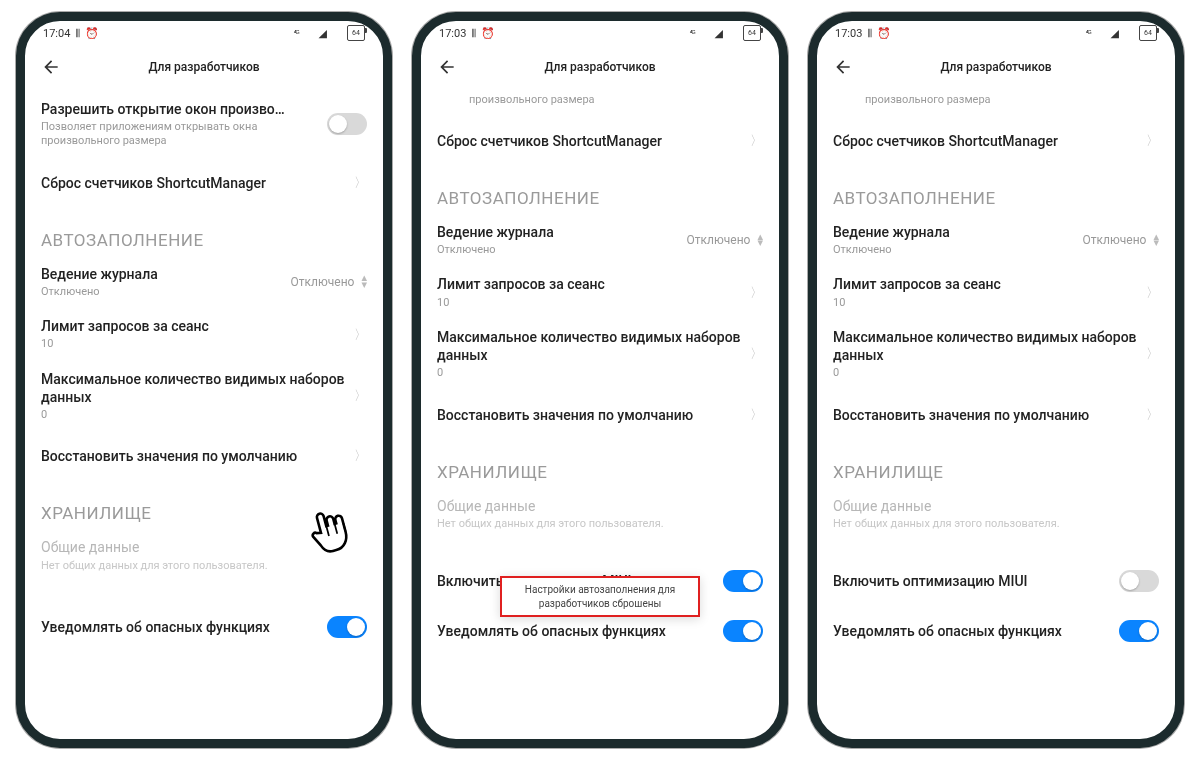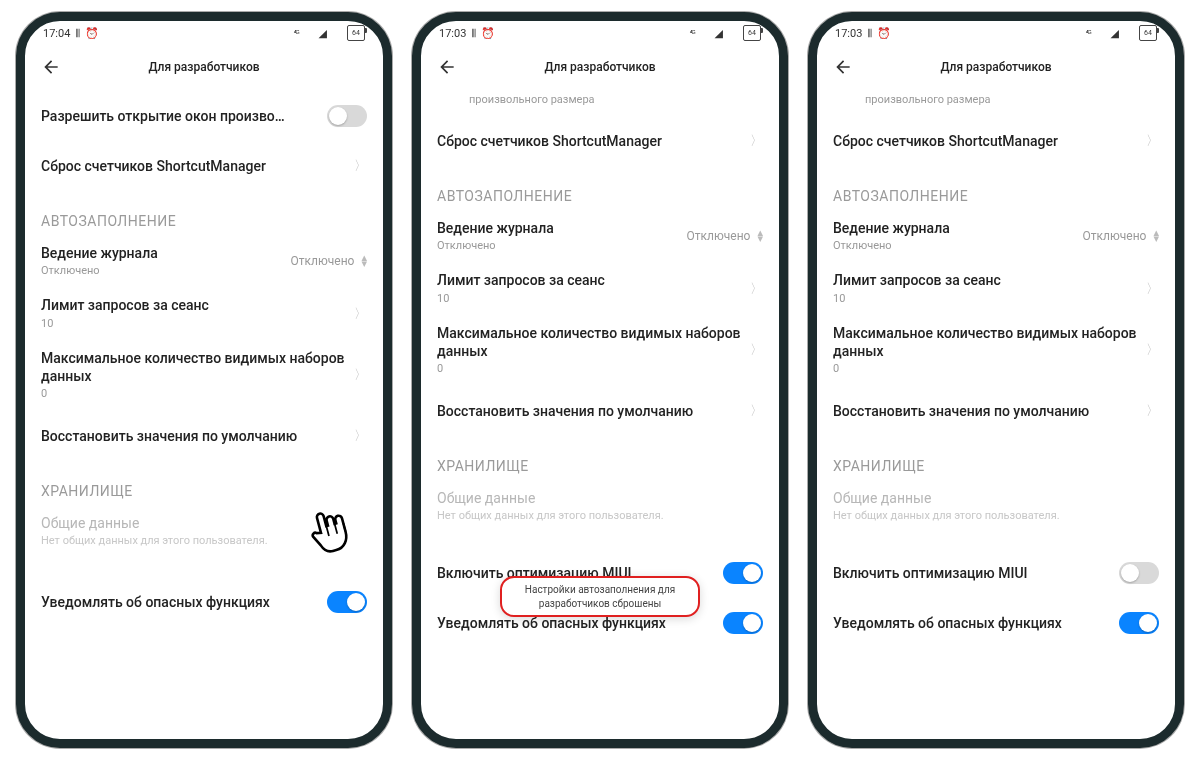--- a/index.html
+++ b/index.html
@@ -74,21 +74,21 @@
     justify-content: center;
   }
   .row-main { flex: 1; min-width: 0; }
   .row-title { font-size: 14px; color: #222; line-height: 1.3; }
   .row-title.bold { font-weight: 500; }
   .row-sub { font-size: 11px; color: #999; margin-top: 2px; line-height: 1.3; }
   .row-val { font-size: 12px; color: #999; margin-right: 4px; }
   .chev { color: #c5c5c5; font-size: 13px; }
   .updown { color: #bbb; font-size: 11px; line-height: 0.6; display:flex; flex-direction:column; margin-left:3px;}
   .section {
-    font-size: 14px;
+    font-size: 17px;
     letter-spacing: 0.5px;
     color: #9a9a9a;
     padding: 22px 0 6px;
   }
   .disabled .row-title { color: #b7b7b7; }
   .disabled .row-sub { color: #c7c7c7; }
   .toggle {
     width: 40px; height: 22px; border-radius: 11px;
     position: relative; flex-shrink: 0;
   }
@@ -106,21 +106,21 @@
     left: 50%; transform: translateX(-50%);
     bottom: 122px;
     background: #fff;
     border: 2px solid #e02020;
     padding: 5px 12px;
     font-size: 10px;
     text-align: center;
     color: #444;
     line-height: 1.35;
     box-shadow: 0 2px 10px rgba(0,0,0,.15);
-    border-radius: 14px;
+    border-radius: 0;
     min-width: 200px;
   }
   .cursor-hand {
     position: absolute;
     left: 278px;
     top: 480px;
     pointer-events: none;
   }
   .batt {
     border: 1px solid #444;
@@ -154,20 +154,21 @@
       <svg width="20" height="20" viewBox="0 0 24 24">
           <path d="M20 11H7.8l5.6-5.6L12 4l-8 8 8 8 1.4-1.4L7.8 13H20z" fill="#333"></path>
         </svg>
     </div>
     <div class="title">Для разработчиков</div>
   </div>
   <div class="scroll">
     <div class="row">
       <div class="row-main">
         <div class="row-title bold">Разрешить открытие окон произво…</div>
+        <div class="row-sub">Позволяет приложениям открывать окна произвольного размера</div>
       </div>
       <div class="toggle off"></div>
     </div>
     <div class="row">
       <div class="row-main">
           <div class="row-title bold">Сброс счетчиков ShortcutManager</div>
         </div>
       <span class="chev">〉</span>
     </div>
     <div class="section">АВТОЗАПОЛНЕНИЕ</div>

